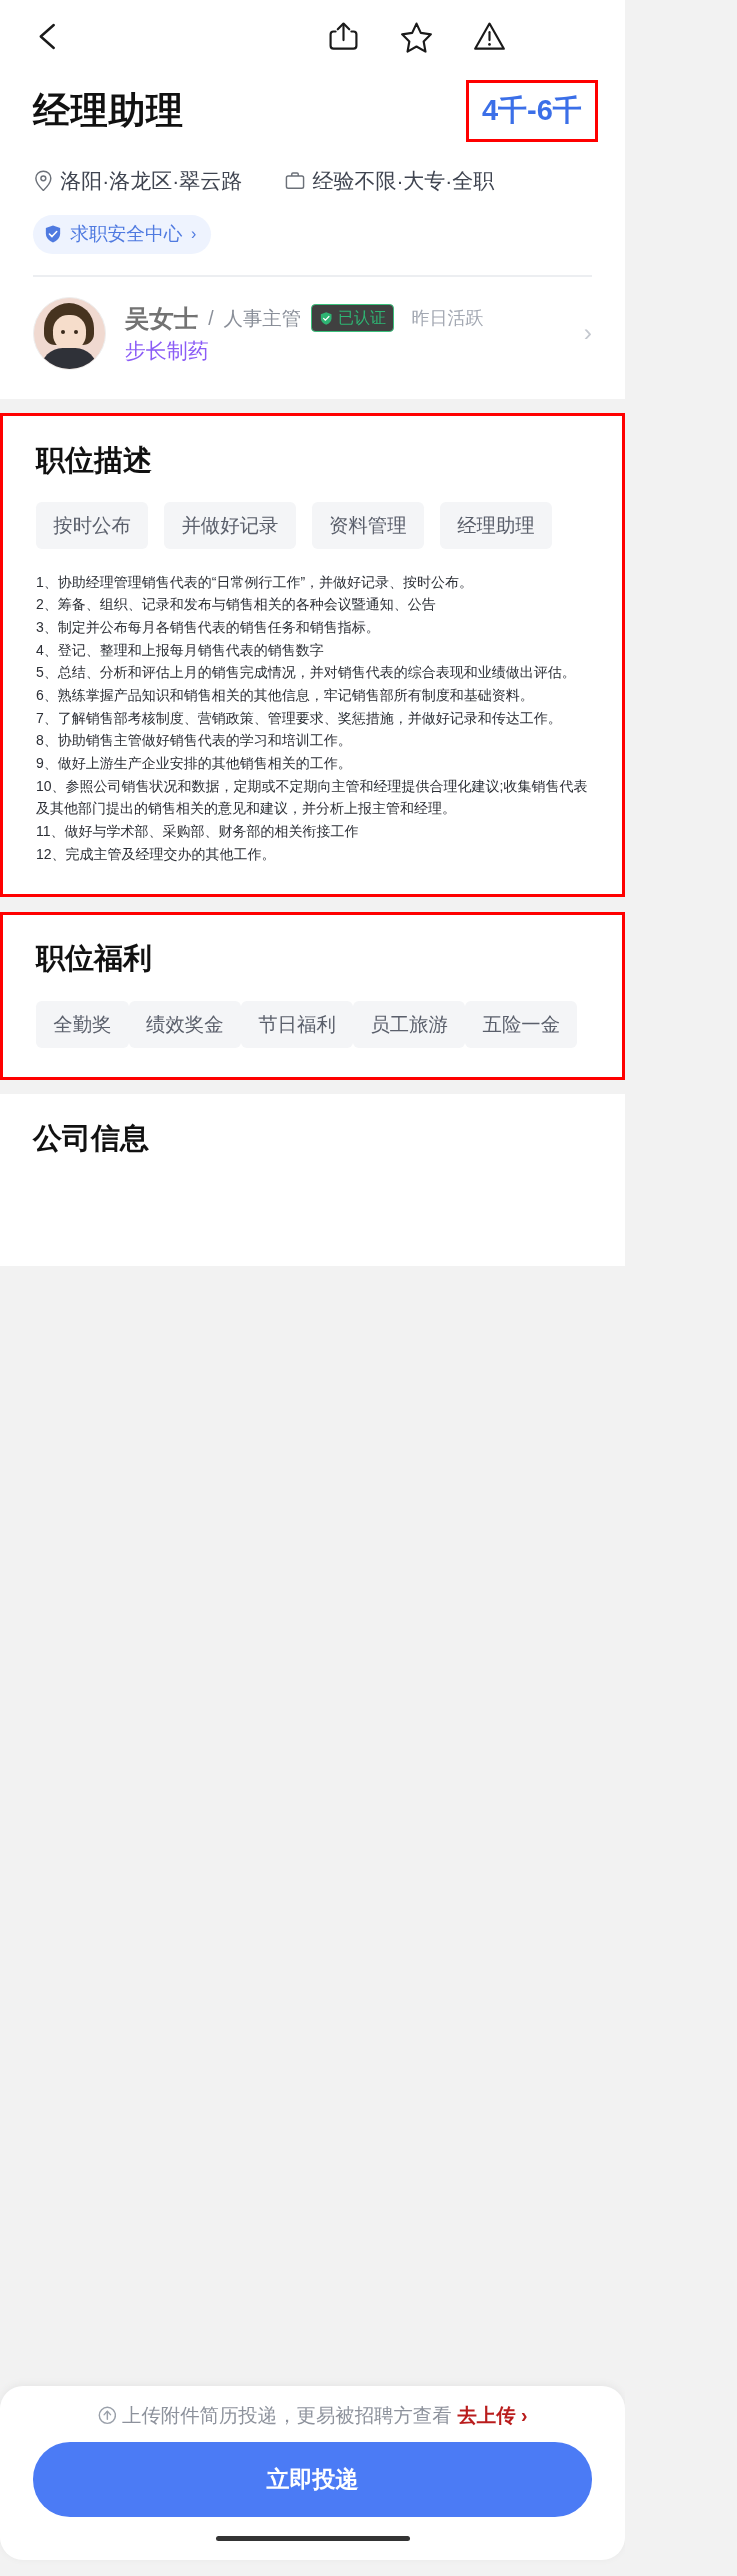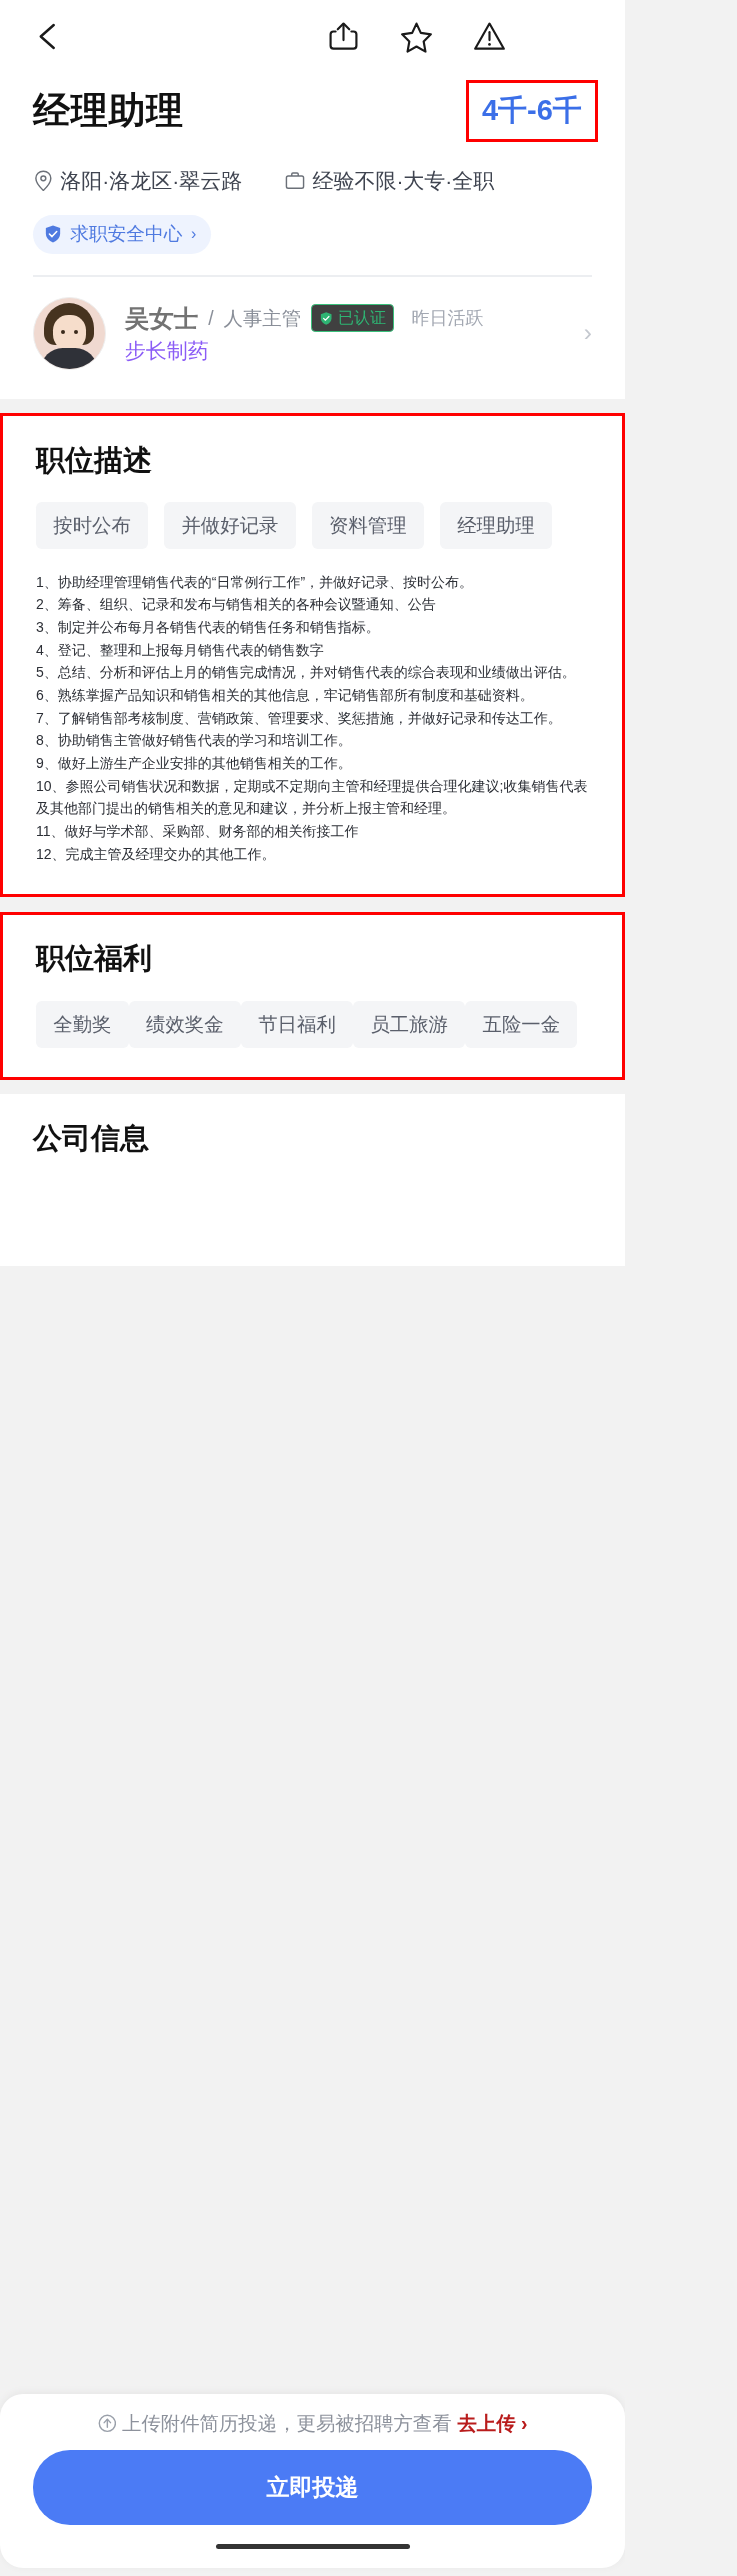--- a/index.html
+++ b/index.html
@@ -270,21 +270,21 @@
 
   
   .company-section {
     background: #ffffff;
     padding: 24.5px 33px 86px 33px;
   }
 
   
   .bottom {
     position: absolute;
-    left: 0; right: 0; bottom: 8px;
+    left: 0; right: 0; bottom: 16px;
     background: #ffffff;
     padding: 0 0 18.7px 0;
     box-shadow: 0 -1.4px 8.6px rgba(0,0,0,0.05);
     border-radius: 23px;
   }
   .upload-row {
     display: flex;
     align-items: center;
     justify-content: center;
     gap: 5.8px;

